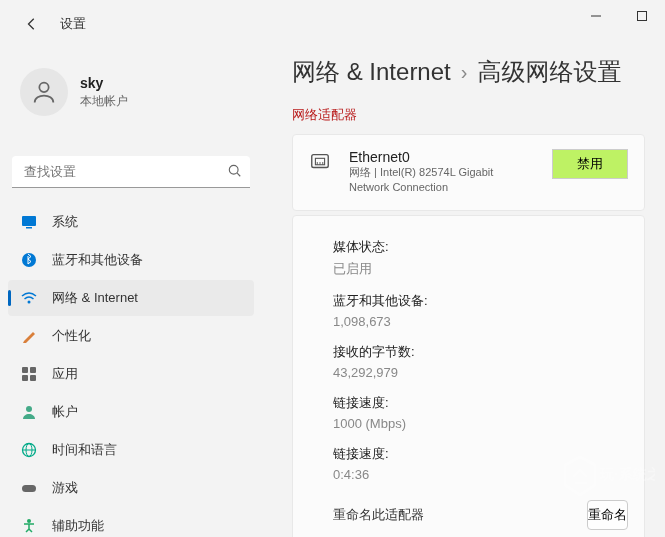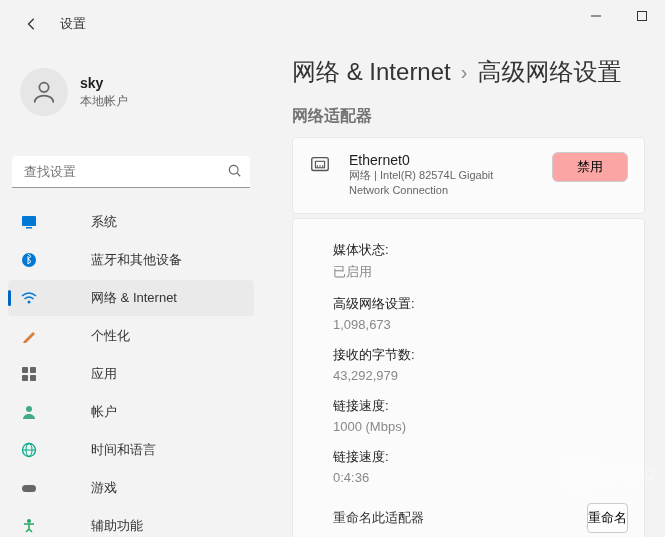--- a/index.html
+++ b/index.html
@@ -18,37 +18,37 @@
     .avatar { width: 48px; height: 48px; border-radius: 50%; background: #e6e6e6; display: flex; align-items: center; justify-content: center; }
     .profile-text { margin-left: 12px; }
     .profile-name { font-size: 14px; font-weight: 600; color: #222; }
     .profile-sub { font-size: 12px; color: #666; margin-top: 2px; }
     
     .search { margin: 20px 4px 16px 4px; position: relative; }
     .search input { width: 100%; height: 32px; border: none; border-bottom: 1px solid #999; background: #fff; padding: 0 12px; font-size: 13px; outline: none; border-radius: 4px 4px 0 0; }
     .search-icon { position: absolute; right: 8px; top: 8px; color: #666; }
     
     .nav { display: flex; flex-direction: column; gap: 2px; }
-    .nav-item { display: flex; align-items: center; height: 36px; padding: 0 12px; border-radius: 4px; cursor: pointer; font-size: 13px; color: #333; position: relative; gap: 39px; }
+    .nav-item { display: flex; align-items: center; height: 36px; padding: 0 12px; border-radius: 4px; cursor: pointer; font-size: 13px; color: #333; position: relative; }
     .nav-item.active { background: #eaeaea; }
     .nav-item.active::before { content: ""; position: absolute; left: 0; top: 10px; width: 3px; height: 16px; background: #0067c0; border-radius: 2px; }
     .nav-icon { width: 18px; height: 18px; margin-right: 14px; display: flex; align-items: center; justify-content: center; }
     
     .main { flex: 1; padding: 0 20px 0 30px; overflow-y: auto; }
     .breadcrumb { display: flex; align-items: center; font-size: 24px; color: #333; margin-top: 8px; flex-wrap: wrap; }
     .bc-chev { margin: 0 10px; font-size: 20px; color: #888; }
-    .section-title { font-size: 16px; color: #737373; margin: 18px 0 10px 0; font-weight: 700; }
+    .section-title { font-size: 13px; color: #b91c1c; margin: 18px 0 10px 0; font-weight: 400; }
     
     .card { background: #fbfbfb; border: 1px solid #e8e8e8; border-radius: 4px; padding: 14px 16px; margin-bottom: 4px; }
     .adapter-head { display: flex; align-items: flex-start; }
     .adapter-icon { width: 28px; margin-right: 12px; margin-top: 2px; }
     .adapter-info { flex: 1; }
     .adapter-name { font-size: 14px; color: #222; }
     .adapter-desc { font-size: 11px; color: #666; margin-top: 0; line-height: 1.4; max-width: 160px; }
-    .disable-btn { border: 1px solid #ccc; background: #fca5a5; border-radius: 6px; padding: 5px 24px; font-size: 13px; cursor: pointer; }
+    .disable-btn { border: 1px solid #ccc; background: #bef264; border-radius: 0; padding: 5px 24px; font-size: 13px; cursor: pointer; }
     
     .details { padding-left: 40px; }
     .detail-row { margin: 8px 0 14px 0; }
     .detail-label { font-size: 13px; color: #222; }
     .detail-value { font-size: 13px; color: #888; margin-top: 4px; }
     
     .rename-row { display: flex; align-items: center; margin-top: 18px; gap: 8px; }
     .rename-label { flex: 1; font-size: 13px; color: #333; }
     .rename-btn { border: 1px solid #ccc; background: #fefefe; border-radius: 4px; padding: 5px 0; font-size: 13px; cursor: pointer; }
     
@@ -221,21 +221,21 @@
         <button class="disable-btn">禁用</button>
       </div>
     </div>
 
     <div class="card details">
       <div class="detail-row">
         <div class="detail-label">媒体状态:</div>
         <div class="detail-value">已启用</div>
       </div>
       <div class="detail-row">
-        <div class="detail-label">高级网络设置:</div>
+        <div class="detail-label">蓝牙和其他设备:</div>
         <div class="detail-value">1,098,673</div>
       </div>
       <div class="detail-row">
         <div class="detail-label">接收的字节数:</div>
         <div class="detail-value">43,292,979</div>
       </div>
       <div class="detail-row">
         <div class="detail-label">链接速度:</div>
         <div class="detail-value">1000 (Mbps)</div>
       </div>

